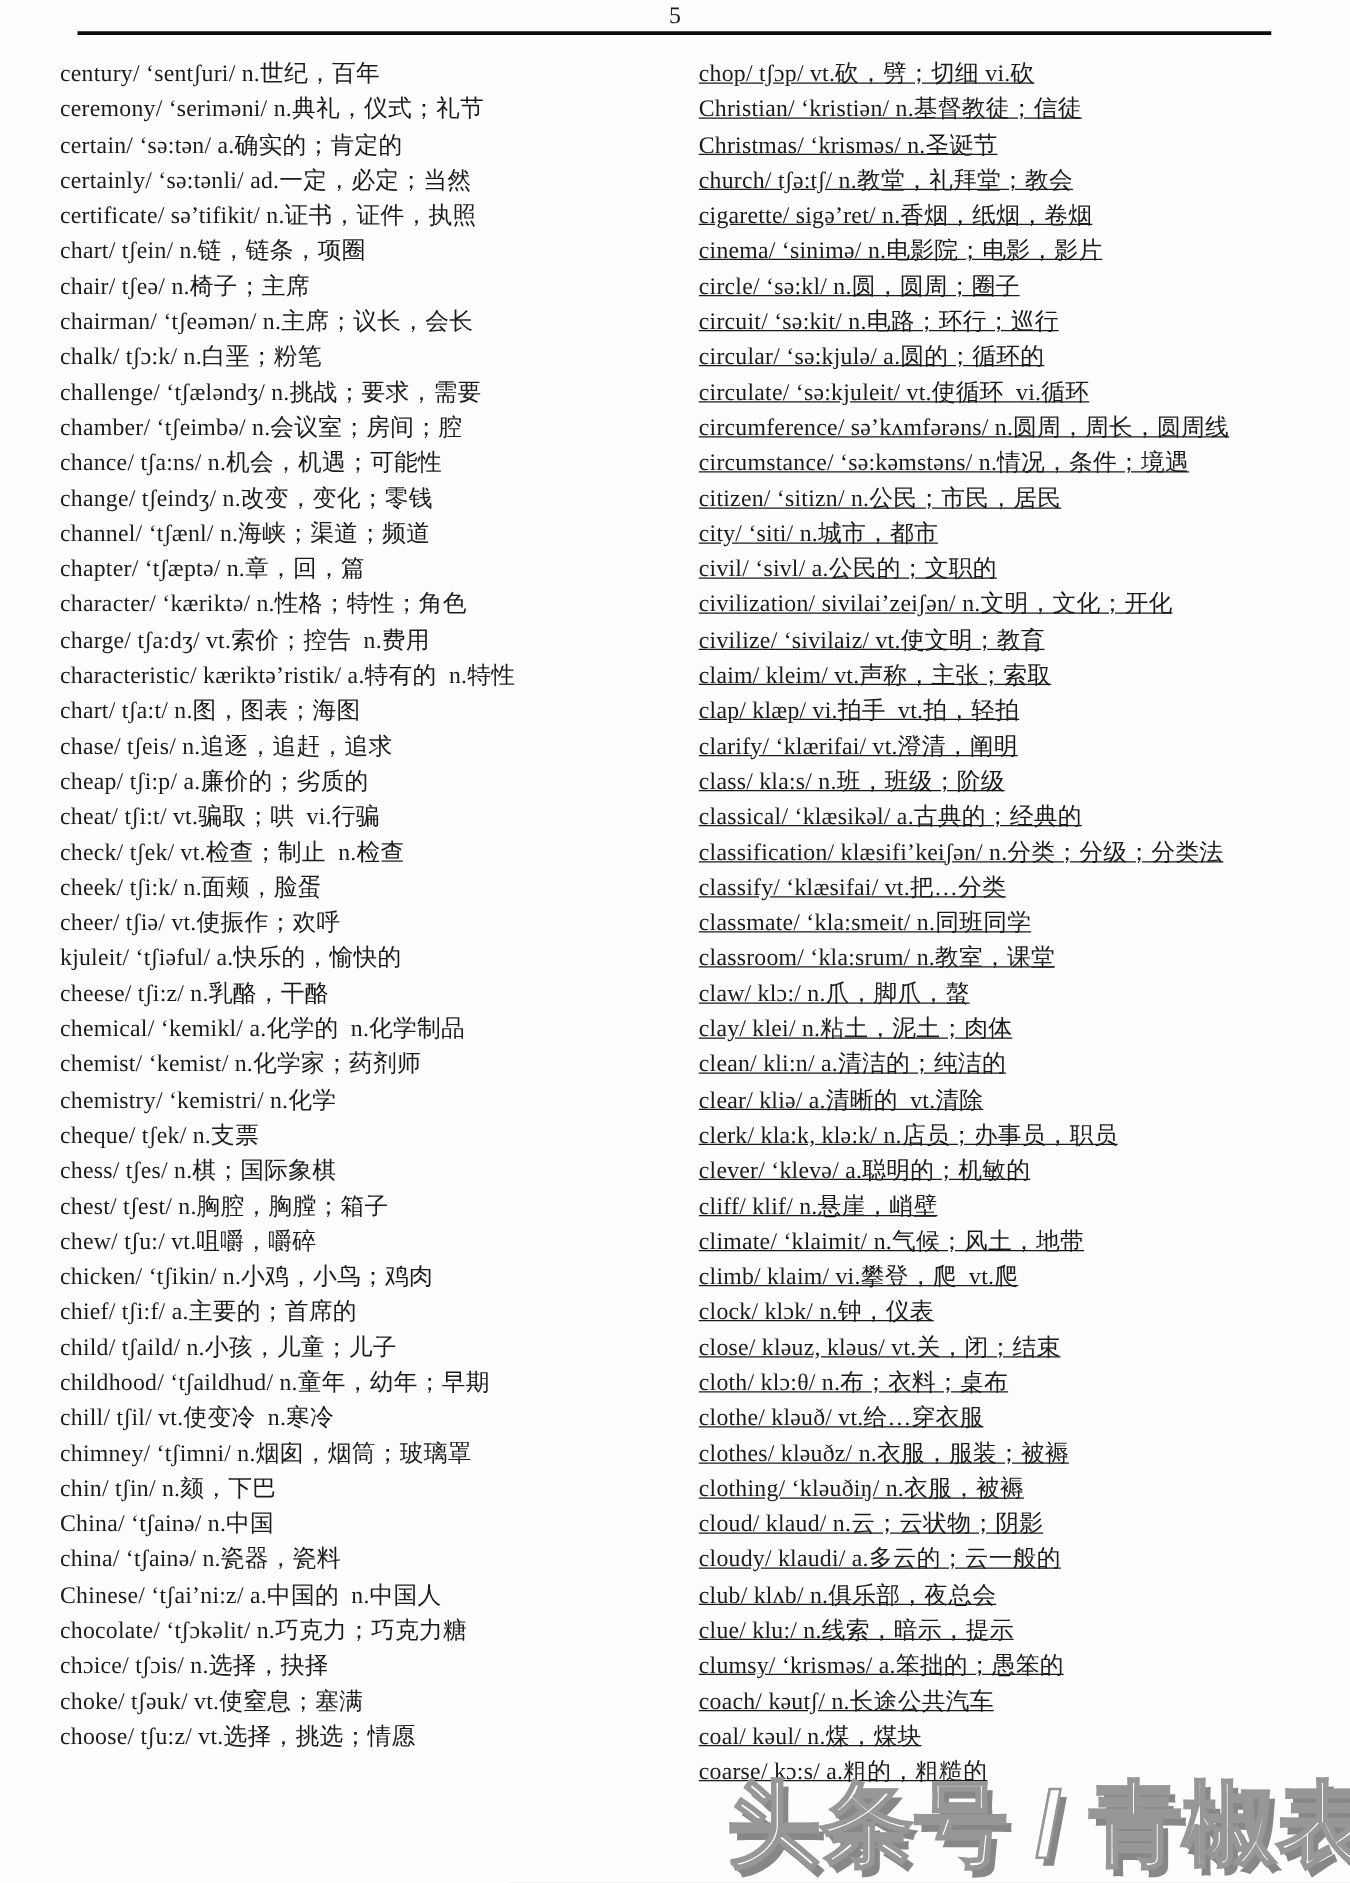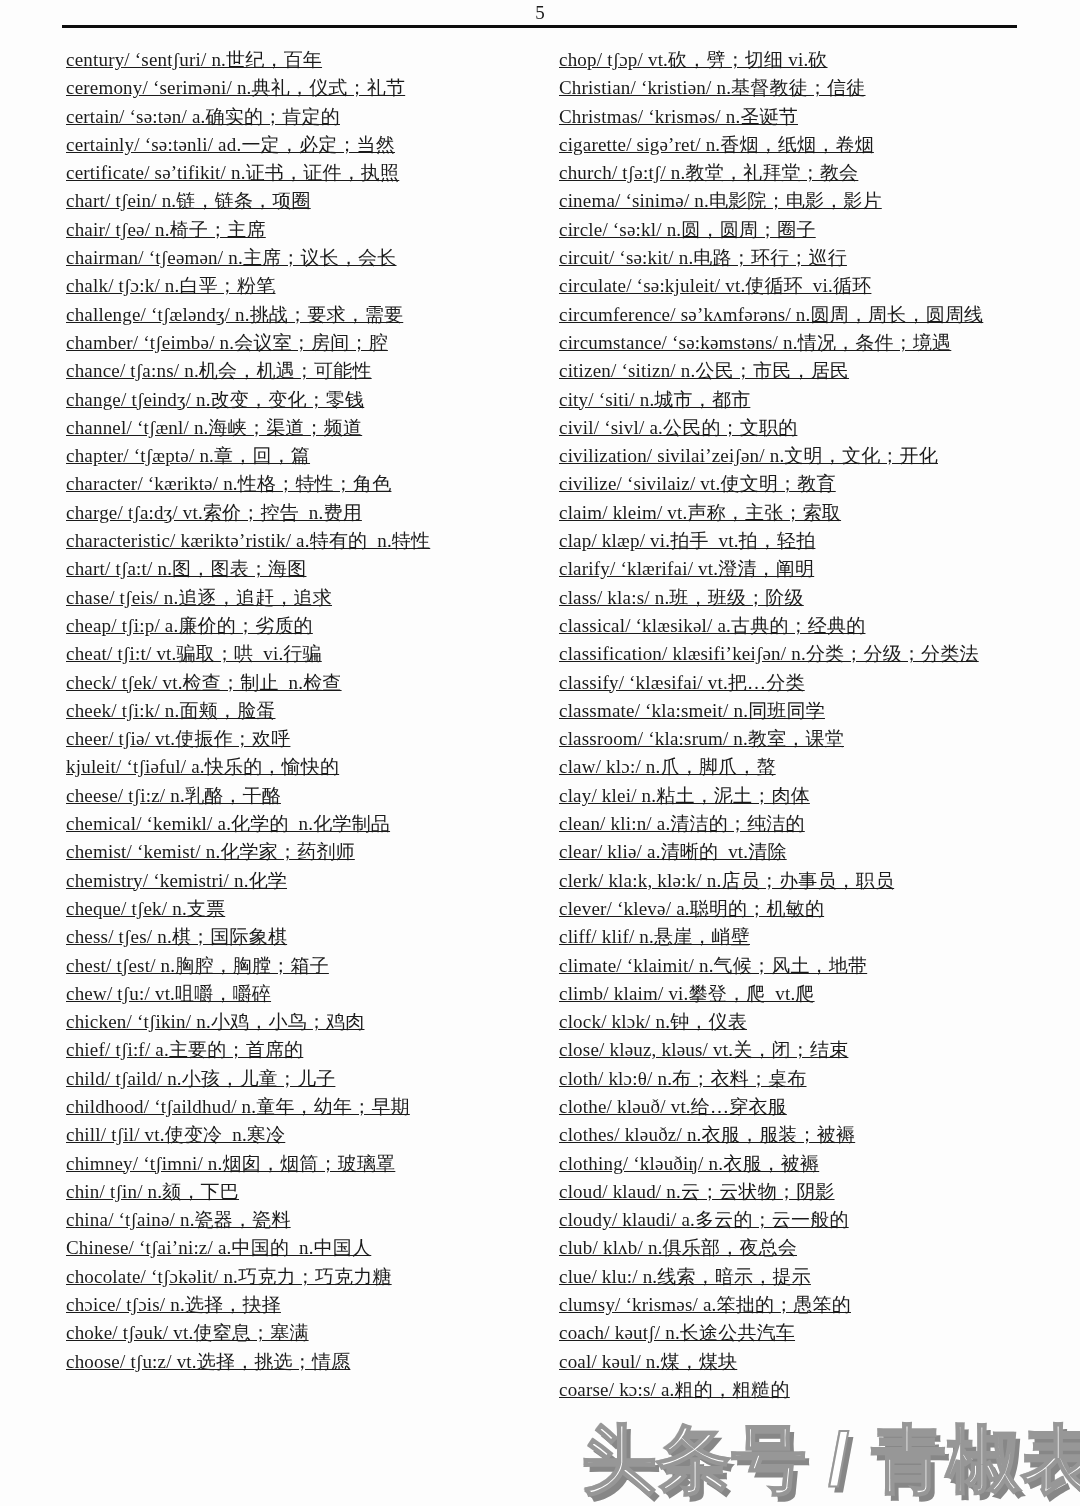--- a/index.html
+++ b/index.html
@@ -31,21 +31,21 @@
     top: 25px;
     left: 62px;
     width: 955px;
     height: 3px;
     background: #0d0d0d;
   }
   .col {
     position: absolute;
     top: 46px;
   }
-  .col-left  { left: 66px;  width: 490px; text-decoration: underline; }
+  .col-left  { left: 48px;  width: 490px; }
   .col-right { left: 559px; width: 515px; text-decoration: underline; }
   .entry {
     font-size: 19px;
     height: 28.3px;
     line-height: 28.3px;
     white-space: pre;
     letter-spacing: 0.2px;
   }
   .watermark {
     position: absolute;
@@ -103,36 +103,38 @@
       <div class="entry">chess/ tʃes/ n.棋；国际象棋</div>
       <div class="entry">chest/ tʃest/ n.胸腔，胸膛；箱子</div>
       <div class="entry">chew/ tʃu:/ vt.咀嚼，嚼碎</div>
       <div class="entry">chicken/ ‘tʃikin/ n.小鸡，小鸟；鸡肉</div>
       <div class="entry">chief/ tʃi:f/ a.主要的；首席的</div>
       <div class="entry">child/ tʃaild/ n.小孩，儿童；儿子</div>
       <div class="entry">childhood/ ‘tʃaildhud/ n.童年，幼年；早期</div>
       <div class="entry">chill/ tʃil/ vt.使变冷  n.寒冷</div>
       <div class="entry">chimney/ ‘tʃimni/ n.烟囱，烟筒；玻璃罩</div>
       <div class="entry">chin/ tʃin/ n.颏，下巴</div>
+      <div class="entry">China/ ‘tʃainə/ n.中国</div>
       <div class="entry">china/ ‘tʃainə/ n.瓷器，瓷料</div>
       <div class="entry">Chinese/ ‘tʃai’ni:z/ a.中国的  n.中国人</div>
       <div class="entry">chocolate/ ‘tʃɔkəlit/ n.巧克力；巧克力糖</div>
       <div class="entry">chɔice/ tʃɔis/ n.选择，抉择</div>
       <div class="entry">choke/ tʃəuk/ vt.使窒息；塞满</div>
       <div class="entry">choose/ tʃu:z/ vt.选择，挑选；情愿</div>
     </div>
   <div class="col col-right">
       <div class="entry">chop/ tʃɔp/ vt.砍，劈；切细 vi.砍</div>
       <div class="entry">Christian/ ‘kristiən/ n.基督教徒；信徒</div>
       <div class="entry">Christmas/ ‘krisməs/ n.圣诞节</div>
+      <div class="entry">church/ tʃə:tʃ/ n.教堂，礼拜堂；教会</div>
       <div class="entry">cigarette/ sigə’ret/ n.香烟，纸烟，卷烟</div>
-      <div class="entry">church/ tʃə:tʃ/ n.教堂，礼拜堂；教会</div>
       <div class="entry">cinema/ ‘sinimə/ n.电影院；电影，影片</div>
       <div class="entry">circle/ ‘sə:kl/ n.圆，圆周；圈子</div>
       <div class="entry">circuit/ ‘sə:kit/ n.电路；环行；巡行</div>
+      <div class="entry">circular/ ‘sə:kjulə/ a.圆的；循环的</div>
       <div class="entry">circulate/ ‘sə:kjuleit/ vt.使循环  vi.循环</div>
       <div class="entry">circumference/ sə’kʌmfərəns/ n.圆周，周长，圆周线</div>
       <div class="entry">circumstance/ ‘sə:kəmstəns/ n.情况，条件；境遇</div>
       <div class="entry">citizen/ ‘sitizn/ n.公民；市民，居民</div>
       <div class="entry">city/ ‘siti/ n.城市，都市</div>
       <div class="entry">civil/ ‘sivl/ a.公民的；文职的</div>
       <div class="entry">civilization/ sivilai’zeiʃən/ n.文明，文化；开化</div>
       <div class="entry">civilize/ ‘sivilaiz/ vt.使文明；教育</div>
       <div class="entry">claim/ kleim/ vt.声称，主张；索取</div>
       <div class="entry">clap/ klæp/ vi.拍手  vt.拍，轻拍</div>

